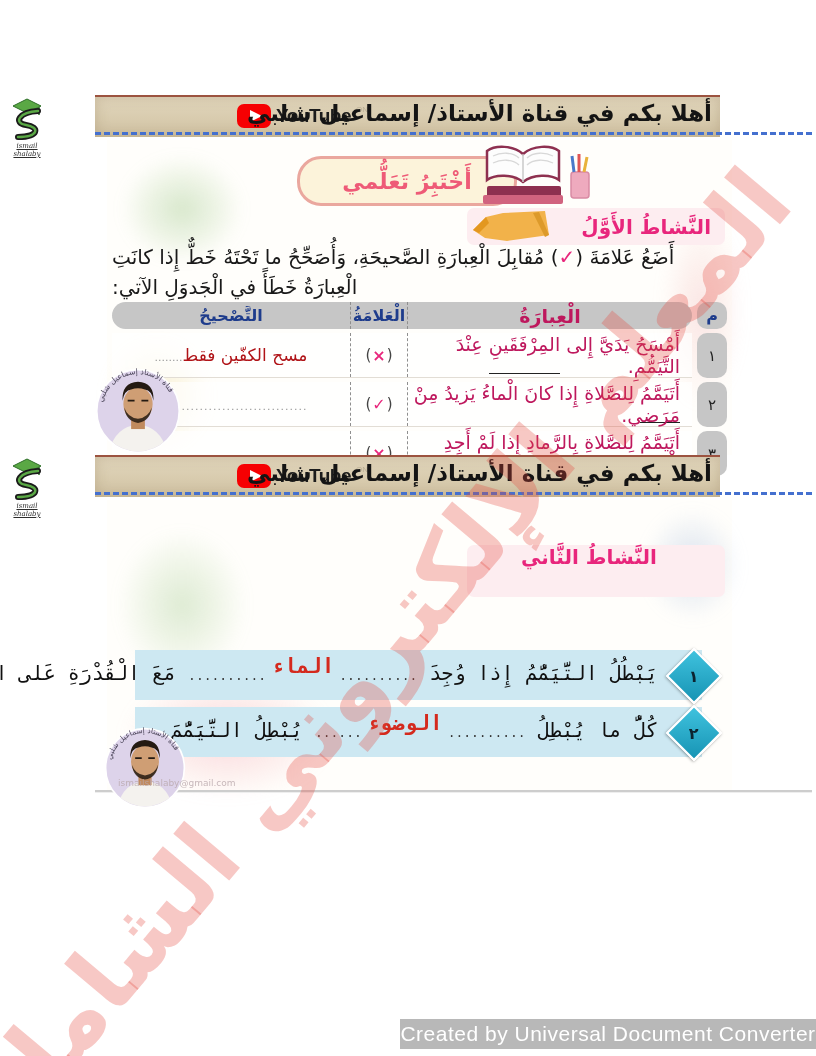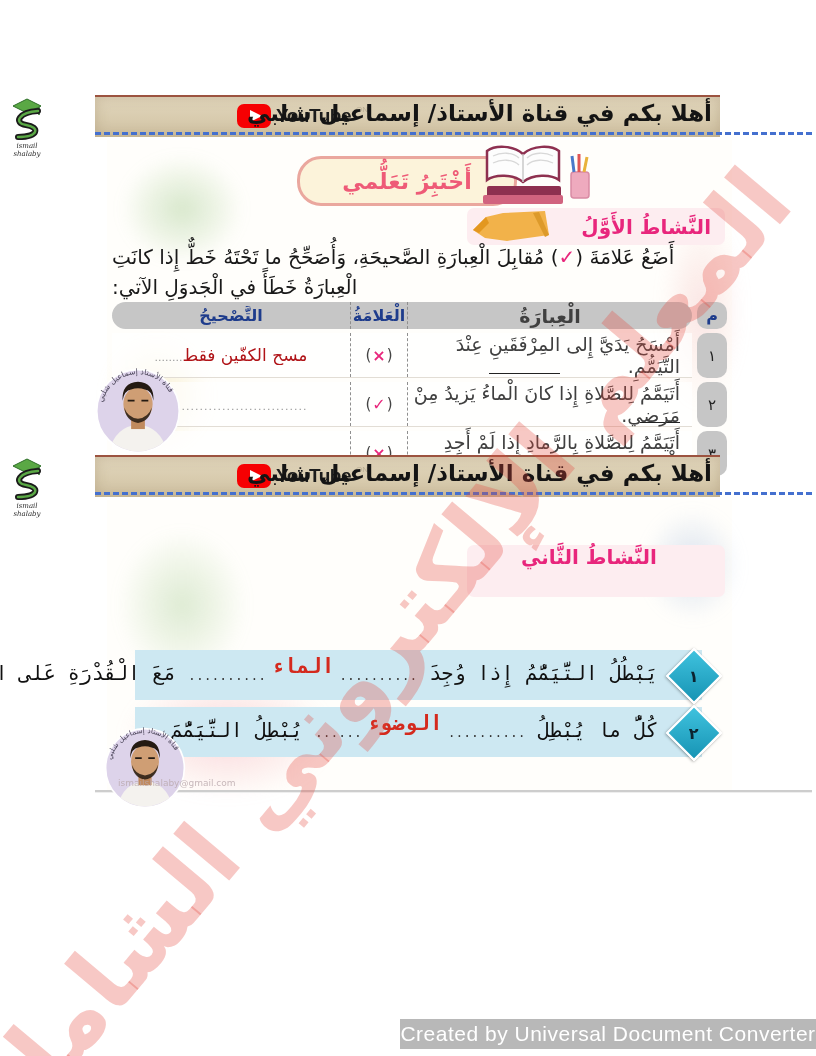--- a/index.html
+++ b/index.html
@@ -9,21 +9,21 @@
   
   .banner{position:absolute;left:95px;width:625px;height:40px;
           background:linear-gradient(180deg,#e2d6bd 0%,#d8cbae 55%,#cfc1a2 100%);
           border-top:2px solid #9c5340;box-shadow:inset 0 0 14px rgba(120,95,60,.25);}
   .banner-title{position:absolute;right:8px;top:3px;direction:rtl;font-size:23px;font-weight:bold;
           color:#141414;white-space:nowrap;}
   .yt{position:absolute;left:142px;top:7px;display:flex;align-items:center;gap:5px;}
   .ytlabel{font-family:"Liberation Sans",sans-serif;font-weight:bold;font-size:19px;color:#1c1c1c;letter-spacing:-.5px;}
   .yton{font-family:"Liberation Sans",sans-serif;font-size:8px;color:#b9ad93;position:relative;top:-7px;}
   .chan-logo{position:absolute;left:3px;top:2px;width:48px;text-align:center;z-index:6;}
-  .sig{font-size:7px;font-style:italic;color:#2c2c2c;margin-top:-3px;font-family:"DejaVu Serif",serif;}
+  .sig{font-size:7px;font-style:italic;color:#2c2c2c;margin-top:-3px;font-family:"DejaVu Serif",serif;text-decoration:underline;}
   .dash{position:absolute;left:95px;width:717px;height:0;border-top:3px dashed #4470cf;}
 
   
   .card{position:absolute;left:107px;width:625px;background:#fffefb;}
   .card1{top:140px;height:315px;}
   .card2{top:500px;height:290px;}
   .blob{position:absolute;filter:blur(7px);pointer-events:none;}
 
   
   .badge-pill{position:absolute;left:190px;top:16px;width:214px;height:44px;border:3px solid #eaa79e;
@@ -42,21 +42,21 @@
   .check{color:#e8267c;font-weight:bold;}
 
   
   .tbl{position:absolute;left:5px;top:162px;width:615px;direction:rtl;}
   .thead,.trow{display:flex;gap:5px;margin-bottom:4px;}
   .numpill{width:30px;background:#c6c6c6;border-radius:10px;display:flex;align-items:center;justify-content:center;flex:0 0 30px;}
   .thead .numpill{height:27px;color:#1e3c8c;font-weight:bold;font-size:16px;}
   .trow .numpill{color:#222;font-size:15px;}
   .hbar{flex:1;height:27px;background:#c6c6c6;border-radius:14px;display:flex;align-items:center;color:#1e3c8c;font-weight:bold;font-size:16px;}
   .rbar{flex:1;display:flex;align-items:center;background:rgba(255,255,255,.65);border-bottom:1px solid #e2ddd5;min-height:35px;}
-  .c-st{flex:1;text-align:right;padding-right:12px;font-size:19px;color:#404040;}
+  .c-st{flex:1;text-align:right;padding-right:12px;font-size:19px;color:#be185d;}
   .thead .c-st{text-align:center;padding:0;}
   .c-mk{width:56px;flex:0 0 56px;text-align:center;border-right:1px dashed #8f8f8f;border-left:1px dashed #8f8f8f;align-self:stretch;display:flex;align-items:center;justify-content:center;}
   .c-cr{width:238px;flex:0 0 238px;text-align:center;overflow:hidden;white-space:nowrap;}
   .ul{border-bottom:1.5px solid #222;padding-bottom:18px;}
   .pr{color:#444;font-size:15px;}
   .mk{color:#e8267c;font-weight:bold;font-size:16px;padding:0 1px;}
   .corr{color:#b01317;font-weight:normal;font-size:17px;}
   .dots{color:#9a9a9a;font-size:11px;letter-spacing:1px;}
 
   

